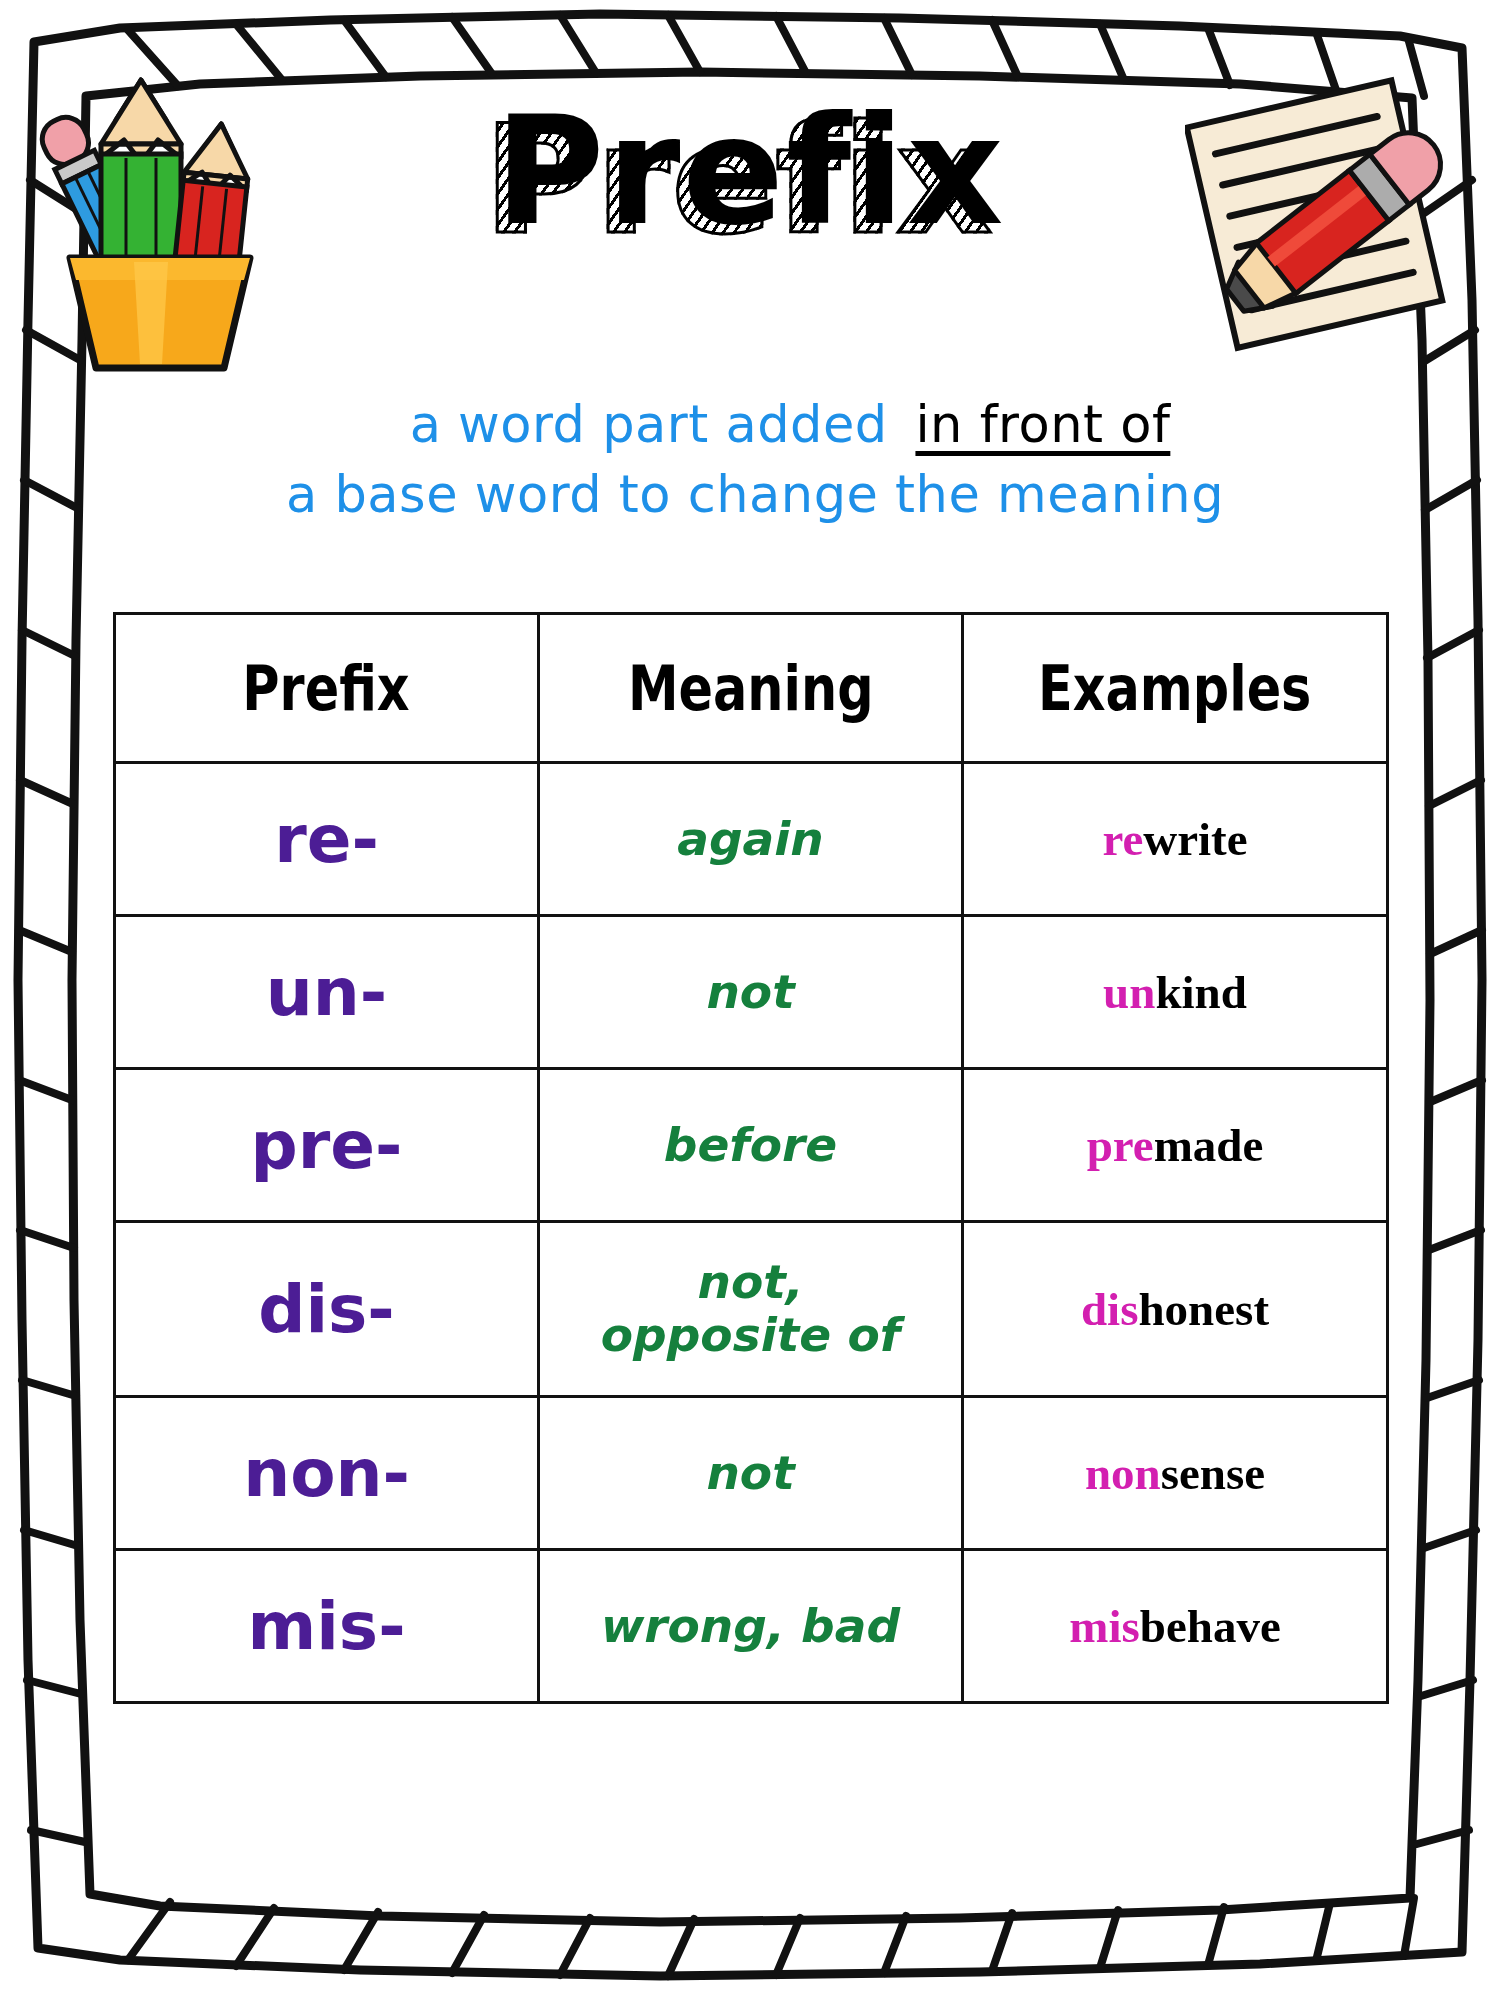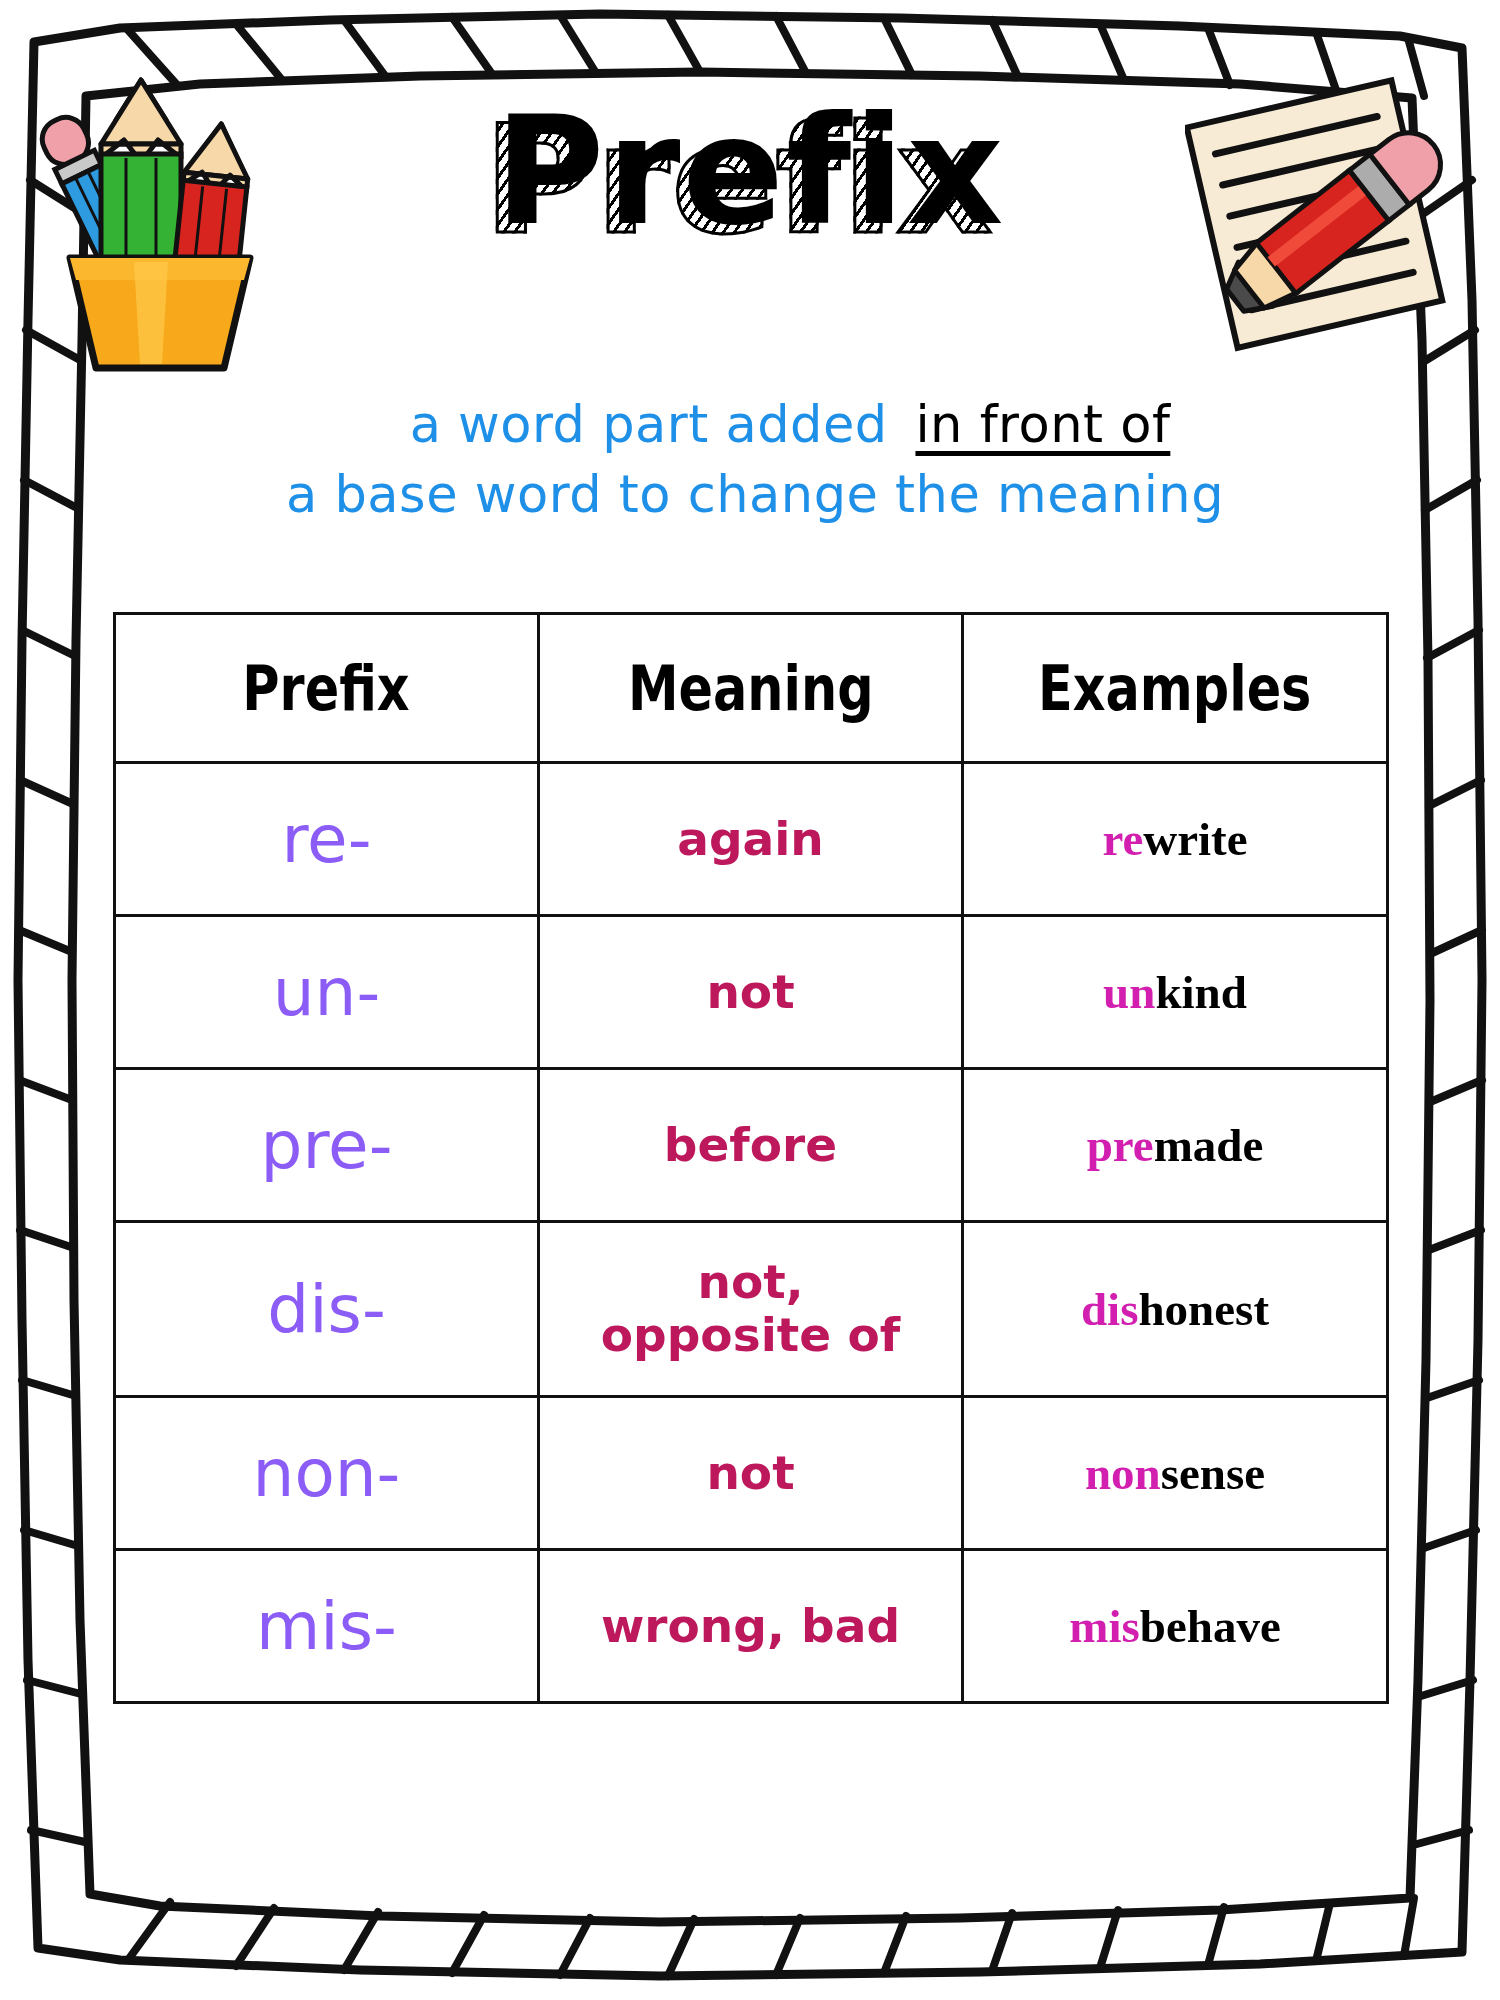--- a/index.html
+++ b/index.html
@@ -147,33 +147,34 @@
     letter-spacing: 0px;
     transform: scaleX(0.82);
     display: inline-block;
   }
 
   td.cell { height: 150px; }
   tr.tall td.cell { height: 172px; margin-left: 48px; }
 
   .prefix-text {
     font-family: "DejaVu Sans", sans-serif;
-    font-weight: normal;
+    font-weight: bold;
     font-size: 66px;
-    color: #8b5cf6;
+    color: #4c1d95;
     letter-spacing: 0px;
   }
   .meaning-text {
     font-family: "DejaVu Sans", sans-serif;
     font-weight: bold;
     font-size: 47px;
-    color: #be185d;
+    color: #15803d;
     line-height: 1.12;
     display: inline-block;
     white-space: pre-line;
+    font-style: italic;
   }
   .example-text {
     font-family: Liberation Serif, serif;
     font-weight: bold;
     font-size: 47px;
     color: #000000;
     letter-spacing: 0px;
   }
   .example-text .pfx { color: #D31FB0; }
 </style>

